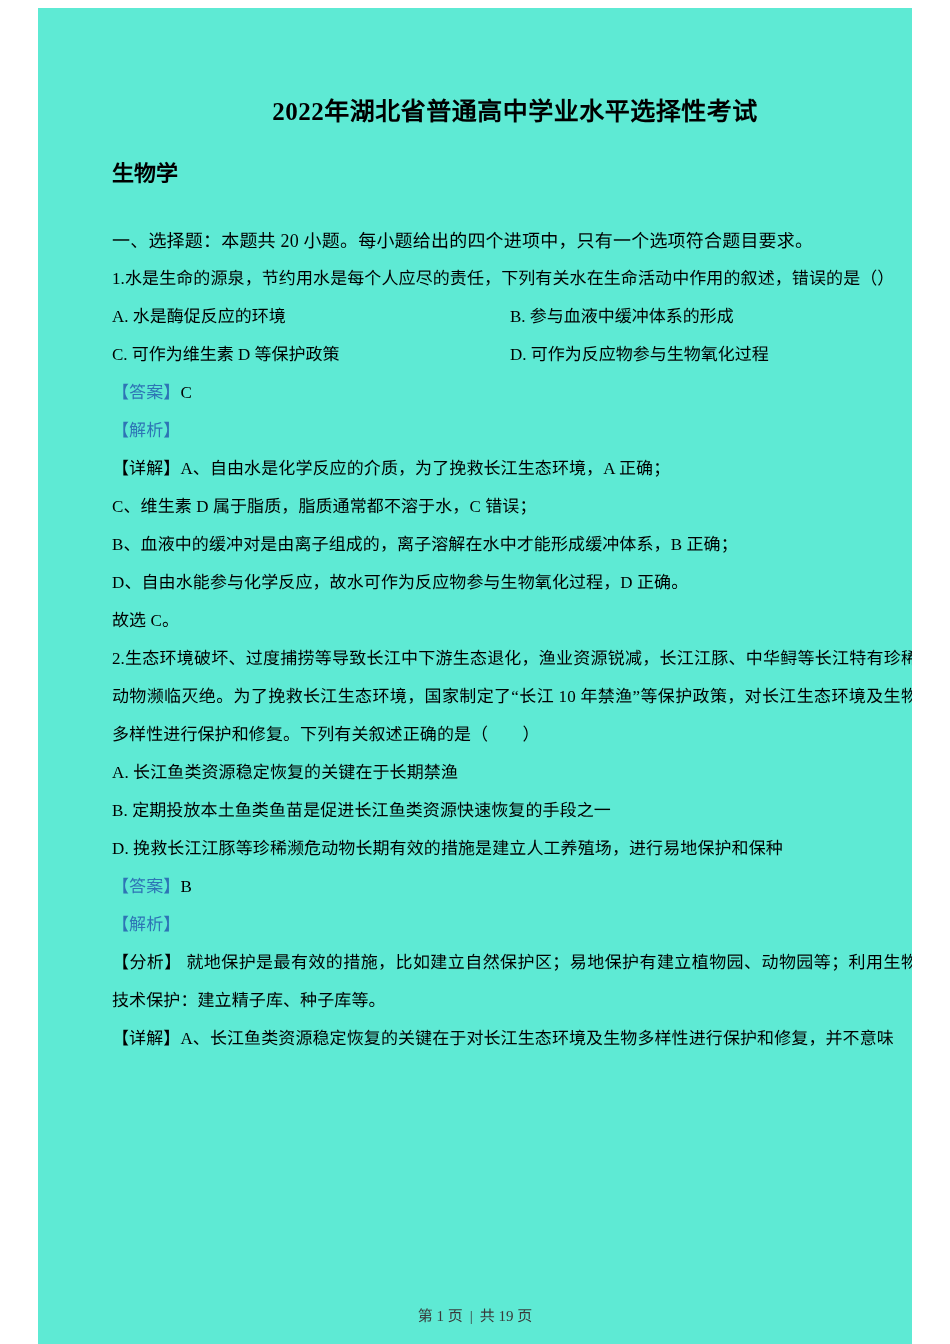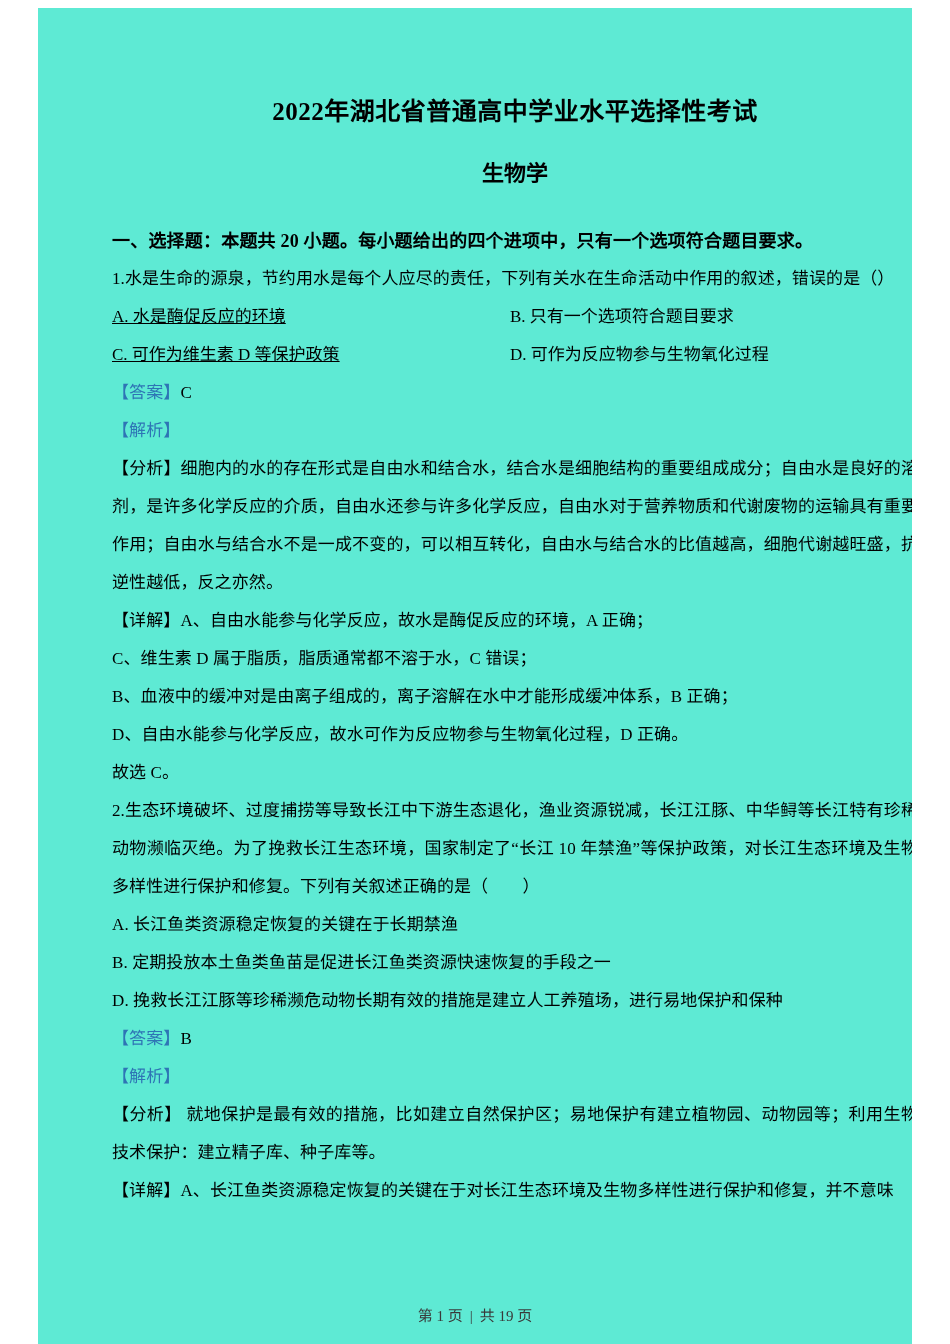--- a/index.html
+++ b/index.html
@@ -34,30 +34,29 @@
     text-align: center;
     letter-spacing: 0.5px;
     margin: 0;
     padding-top: 88px;
     line-height: 1.25;
     font-family: "Liberation Serif", "DejaVu Serif", serif;
   }
   .doc-subtitle {
     font-size: 22px;
     font-weight: bold;
-    text-align: center;
     margin: 0;
     padding-top: 33px;
     line-height: 1.25;
     font-family: "Liberation Serif", "DejaVu Serif", serif;
   }
   
   .section-head {
     font-size: 18px;
-    font-weight: bold;
+    font-weight: normal;
     line-height: 38px;
     margin: 0;
     padding-top: 34px;
     letter-spacing: 0.2px;
   }
   
   .para {
     font-size: 17px;
     line-height: 38px;
     margin: 0;
@@ -65,21 +64,21 @@
     text-justify: inter-ideograph;
     letter-spacing: 0.1px;
   }
   
   .opt-row {
     display: flex;
     font-size: 17px;
     line-height: 38px;
     margin: 0;
   }
-  .opt-col-a { width: 398px; flex: 0 0 398px; text-decoration: underline; }
+  .opt-col-a { width: 398px; flex: 0 0 398px; }
   .opt-col-b { flex: 1 1 auto; }
   
   .tag-blue { color: #2e74b5; }
   .tag-black { color: #000000; }
   .ans-letter { color: #000000; }
   
   .footer {
     position: absolute;
     left: 0;
     right: 0;
@@ -100,34 +99,33 @@
 
     <h1 class="doc-title">2022年湖北省普通高中学业水平选择性考试</h1>
     <h2 class="doc-subtitle">生物学</h2>
 
     <p class="section-head">一、选择题：本题共 20 小题。每小题给出的四个进项中，只有一个选项符合题目要求。</p>
 
     <p class="para"><span>1.</span><span>水是生命的源泉，节约用水是每个人应尽的责任，下列有关水在生命活动中作用的叙述，错误的是（</span><span>）</span></p>
 
     <div class="opt-row">
       <div class="opt-col-a">A. 水是酶促反应的环境</div>
-      <div class="opt-col-b">B. 只有一个选项符合题目要求</div>
+      <div class="opt-col-b">B. 参与血液中缓冲体系的形成</div>
     </div>
     <div class="opt-row">
       <div class="opt-col-a">C. 可作为维生素 D 等保护政策</div>
       <div class="opt-col-b">D. 可作为反应物参与生物氧化过程</div>
     </div>
 
     <p class="para"><span class="tag-blue">【答案】</span><span class="ans-letter">C</span></p>
 
     <p class="para"><span class="tag-blue">【解析】</span></p>
 
-    <p class="para"><span class="tag-black">【分析】</span><span>细胞内的水的存在形式是自由水和结合水，结合水是细胞结构的重要组成成分；自由水是良好的溶剂，是许多化学反应的介质，自由水还参与许多化学反应，自由水对于营养物质和代谢废物的运输具有重要作用；自由水与结合水不是一成不变的，可以相互转化，自由水与结合水的比值越高，细胞代谢越旺盛，抗逆性越低，反之亦然。</span></p>
 
-    <p class="para"><span class="tag-black">【详解】</span><span>A、自由水能参与化学反应，故水是酶促反应的环境，A 正确；</span></p>
+    <p class="para"><span class="tag-black">【详解】</span><span>A、自由水是化学反应的介质，为了挽救长江生态环境，A 正确；</span></p>
 
     <p class="para">C、维生素 D 属于脂质，脂质通常都不溶于水，C 错误；</p>
     <p class="para">B、血液中的缓冲对是由离子组成的，离子溶解在水中才能形成缓冲体系，B 正确；</p>
     <p class="para">D、自由水能参与化学反应，故水可作为反应物参与生物氧化过程，D 正确。</p>
     <p class="para">故选 C。</p>
 
     <p class="para"><span>2.</span><span>生态环境破坏、过度捕捞等导致长江中下游生态退化，渔业资源锐减，长江江豚、中华鲟等长江特有珍稀动物濒临灭绝。为了挽救长江生态环境，国家制定了“长江 10 年禁渔”等保护政策，对长江生态环境及生物多样性进行保护和修复。下列有关叙述正确的是（　　）</span></p>
 
     <p class="para">A. 长江鱼类资源稳定恢复的关键在于长期禁渔</p>
     <p class="para">B. 定期投放本土鱼类鱼苗是促进长江鱼类资源快速恢复的手段之一</p>

